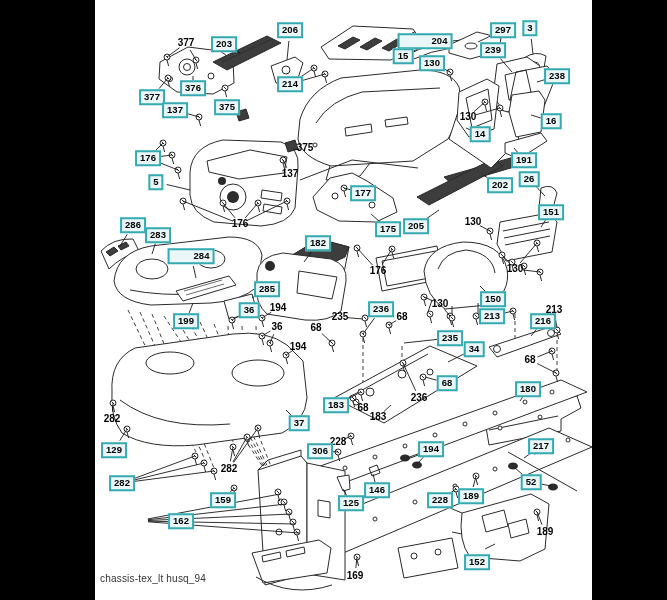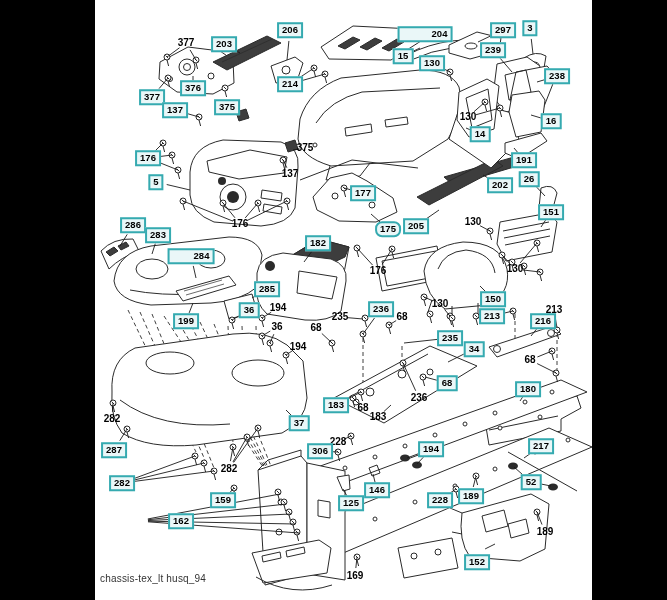--- a/index.html
+++ b/index.html
@@ -445,21 +445,21 @@
       <line x1="355.83747827614434" y1="568.0439563766288" x2="357" y2="557"></line>
     </svg>
 
   <div class="bar" id="bar-left"></div>
   <div class="bar" id="bar-right"></div>
 
   <div id="labels">
       <div class="callout plain" style="left: 186px; top: 43px;">377</div>
       <div class="callout boxed" style="left: 224px; top: 44px;">203</div>
       <div class="callout boxed" style="left: 290px; top: 30px;">206</div>
-      <div class="callout boxed" style="left: 425px; top: 34px; padding-left: 32px;">204</div>
+      <div class="callout boxed" style="left: 425px; top: 41px; padding-left: 32px;">204</div>
       <div class="callout boxed" style="left: 503px; top: 30px;">297</div>
       <div class="callout boxed" style="left: 530px; top: 28px;">3</div>
       <div class="callout boxed" style="left: 493px; top: 50px;">239</div>
       <div class="callout boxed" style="left: 557px; top: 76px;">238</div>
       <div class="callout boxed" style="left: 403px; top: 56px;">15</div>
       <div class="callout boxed" style="left: 432px; top: 63px;">130</div>
       <div class="callout boxed" style="left: 290px; top: 84px;">214</div>
       <div class="callout boxed" style="left: 193px; top: 88px;">376</div>
       <div class="callout boxed" style="left: 152px; top: 97px;">377</div>
       <div class="callout boxed" style="left: 175px; top: 110px;">137</div>
@@ -472,21 +472,21 @@
       <div class="callout boxed" style="left: 524px; top: 160px;">191</div>
       <div class="callout plain" style="left: 290px; top: 174px;">137</div>
       <div class="callout boxed" style="left: 529px; top: 179px;">26</div>
       <div class="callout boxed" style="left: 500px; top: 185px;">202</div>
       <div class="callout boxed" style="left: 156px; top: 182px;">5</div>
       <div class="callout boxed" style="left: 363px; top: 193px;">177</div>
       <div class="callout boxed" style="left: 551px; top: 212px;">151</div>
       <div class="callout plain" style="left: 473px; top: 222px;">130</div>
       <div class="callout plain" style="left: 240px; top: 224px;">176</div>
       <div class="callout boxed" style="left: 133px; top: 225px;">286</div>
-      <div class="callout boxed" style="left: 388px; top: 229px; border-radius: 7px;">175</div>
+      <div class="callout boxed" style="left: 388px; top: 229px;">175</div>
       <div class="callout boxed" style="left: 416px; top: 226px;">205</div>
       <div class="callout boxed" style="left: 158px; top: 235px;">283</div>
       <div class="callout boxed" style="left: 318px; top: 243px;">182</div>
       <div class="callout boxed" style="left: 191px; top: 256px; padding-left: 24px;">284</div>
       <div class="callout plain" style="left: 378px; top: 271px;">176</div>
       <div class="callout plain" style="left: 515px; top: 269px;">130</div>
       <div class="callout boxed" style="left: 267px; top: 289px;">285</div>
       <div class="callout boxed" style="left: 493px; top: 299px;">150</div>
       <div class="callout plain" style="left: 278px; top: 308px;">194</div>
       <div class="callout boxed" style="left: 249px; top: 310px;">36</div>
@@ -509,21 +509,21 @@
       <div class="callout plain" style="left: 419px; top: 398px;">236</div>
       <div class="callout boxed" style="left: 336px; top: 405px;">183</div>
       <div class="callout plain" style="left: 363px; top: 408px;">68</div>
       <div class="callout plain" style="left: 378px; top: 417px;">183</div>
       <div class="callout plain" style="left: 112px; top: 419px;">282</div>
       <div class="callout boxed" style="left: 299px; top: 423px;">37</div>
       <div class="callout plain" style="left: 338px; top: 442px;">228</div>
       <div class="callout boxed" style="left: 541px; top: 446px;">217</div>
       <div class="callout boxed" style="left: 431px; top: 449px;">194</div>
       <div class="callout boxed" style="left: 320px; top: 451px;">306</div>
-      <div class="callout boxed" style="left: 114px; top: 450px;">287</div>
+      <div class="callout boxed" style="left: 114px; top: 450px;">129</div>
       <div class="callout plain" style="left: 229px; top: 469px;">282</div>
       <div class="callout boxed" style="left: 122px; top: 483px;">282</div>
       <div class="callout boxed" style="left: 531px; top: 482px;">52</div>
       <div class="callout boxed" style="left: 377px; top: 490px;">146</div>
       <div class="callout boxed" style="left: 471px; top: 496px;">189</div>
       <div class="callout boxed" style="left: 440px; top: 500px;">228</div>
       <div class="callout boxed" style="left: 351px; top: 503px;">125</div>
       <div class="callout boxed" style="left: 223px; top: 500px;">159</div>
       <div class="callout boxed" style="left: 153px; top: 521px; margin-left: 28px;">162</div>
       <div class="callout plain" style="left: 545px; top: 532px;">189</div>

